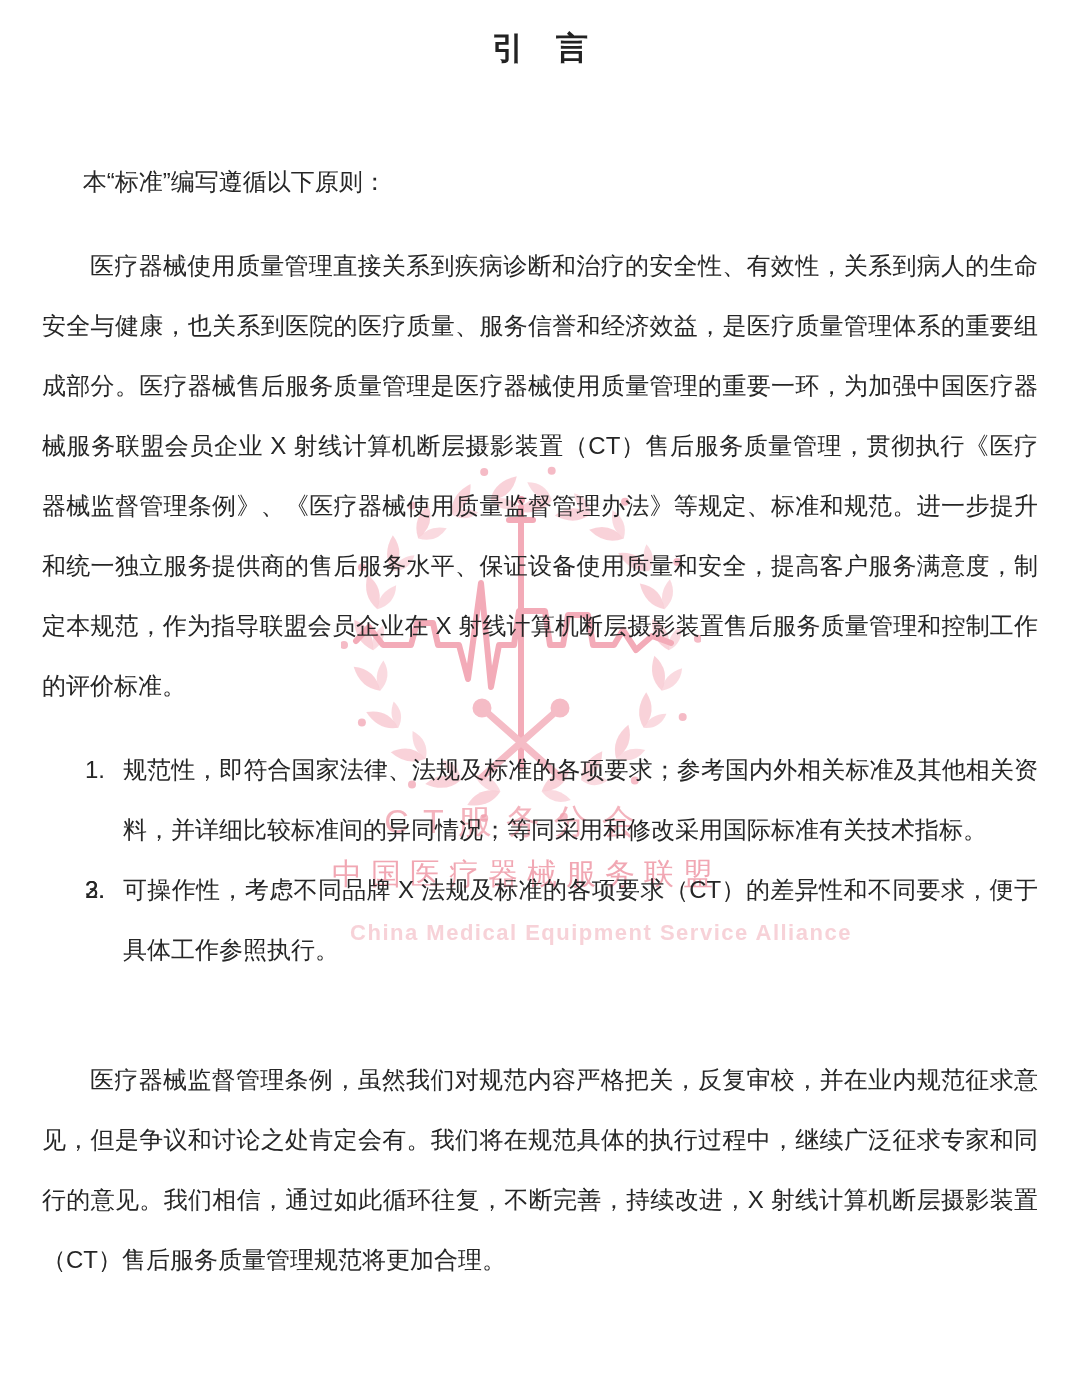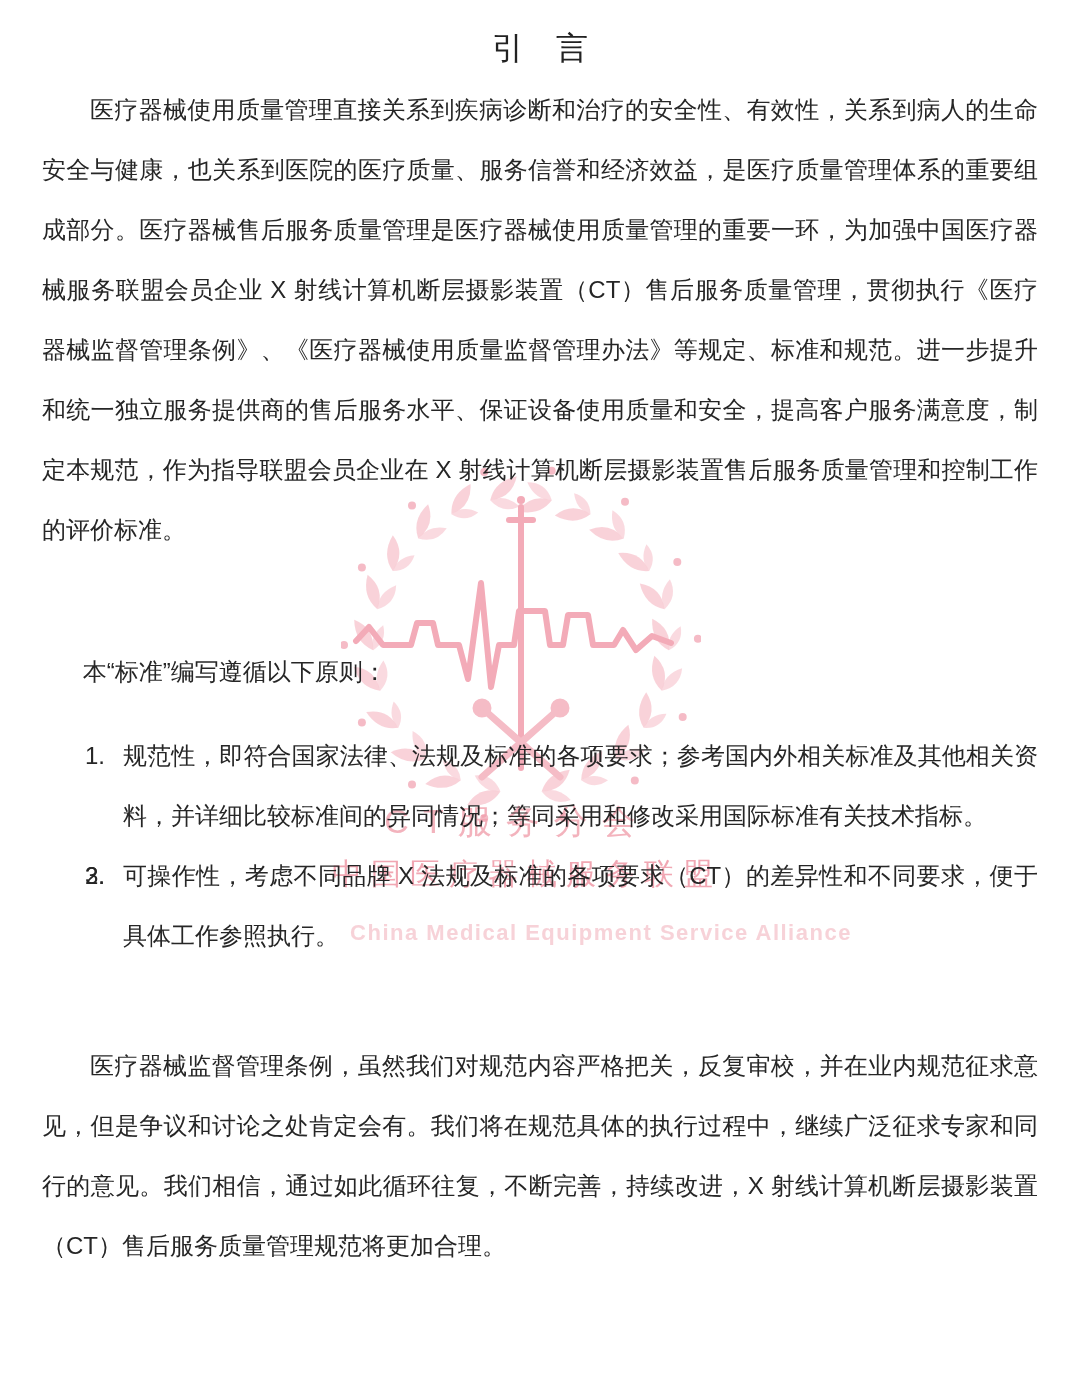--- a/index.html
+++ b/index.html
@@ -29,21 +29,21 @@
     position:absolute; top:920px; left:560px; transform:translateX(-50%);
     font-size:22px; letter-spacing:1.5px; white-space:nowrap; font-weight:bold;
     color:rgba(247,208,214,0.95);
     margin-left:41px;
   }
 
   
   .content { position:relative; z-index:1; padding:26px 42px 0 42px; }
   .doc-title {
     text-align:center; font-size:32px; line-height:44px;
-    color:#222222; font-weight:400;
+    color:#222222; font-weight:700;
   }
   .para {
     font-size:24px; line-height:60px; text-align:justify;
     text-indent:2em; color:#262626;
   }
   .p-lead   { margin-top:10px; }
   .p-rules  { margin-top:82px; text-indent:1.7em; }
   .p-close  { margin-top:70px; }
   .plist { margin-top:4px; }
   .pitem {
@@ -142,23 +142,23 @@
       </g>
     </svg>
     <div class="wm-ct">CT服务分会</div>
     <div class="wm-cn">中国医疗器械服务联盟</div>
     <div class="wm-en">China Medical Equipment Service Alliance</div>
   </div>
 
   <div class="content">
     <div class="doc-title">引　言</div>
 
+    <p class="para p-rules">本“标准”编写遵循以下原则：</p>
+
     <p class="para p-lead">医疗器械使用质量管理直接关系到疾病诊断和治疗的安全性、有效性，关系到病人的生命安全与健康，也关系到医院的医疗质量、服务信誉和经济效益，是医疗质量管理体系的重要组成部分。医疗器械售后服务质量管理是医疗器械使用质量管理的重要一环，为加强中国医疗器械服务联盟会员企业 X 射线计算机断层摄影装置（CT）售后服务质量管理，贯彻执行《医疗器械监督管理条例》、《医疗器械使用质量监督管理办法》等规定、标准和规范。进一步提升和统一独立服务提供商的售后服务水平、保证设备使用质量和安全，提高客户服务满意度，制定本规范，作为指导联盟会员企业在 X 射线计算机断层摄影装置售后服务质量管理和控制工作的评价标准。</p>
-
-    <p class="para p-rules">本“标准”编写遵循以下原则：</p>
 
     <div class="plist">
       <div class="pitem">
         <span class="pnum">1.</span>
         <span>规范性，即符合国家法律、法规及标准的各项要求；参考国内外相关标准及其他相关资料，并详细比较标准间的异同情况；等同采用和修改采用国际标准有关技术指标。</span>
       </div>
       <div class="pitem">
         <span class="pnum">2.</span>
       </div>
       <div class="pitem">

